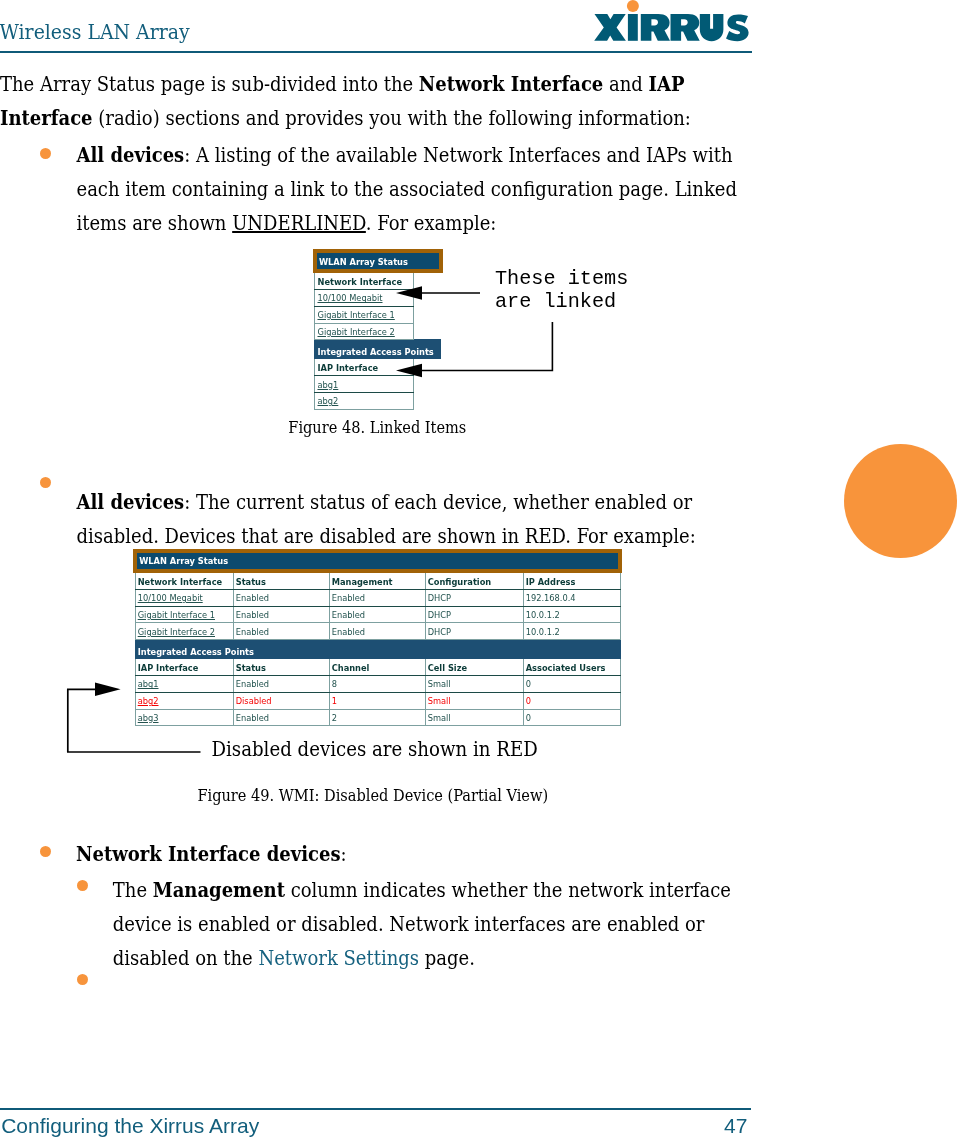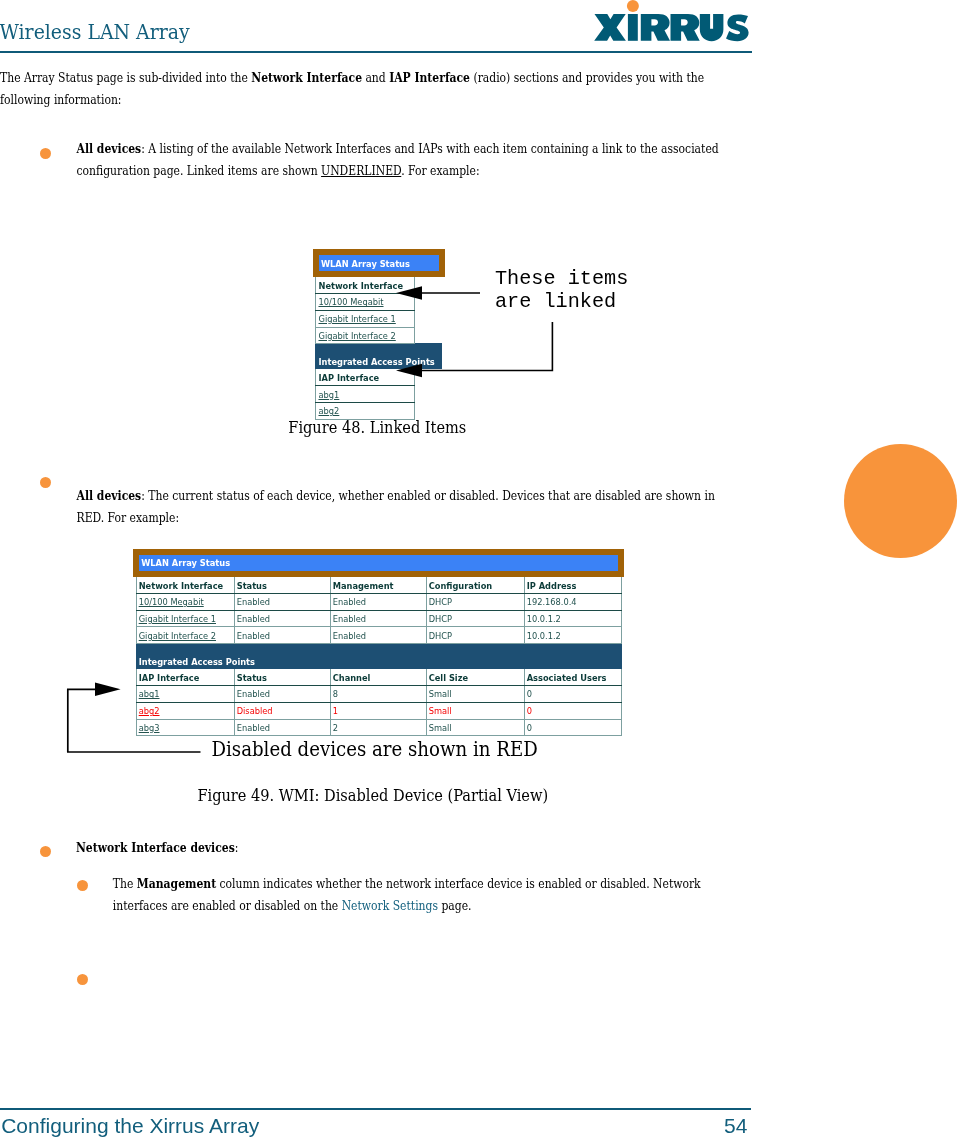--- a/index.html
+++ b/index.html
@@ -17,41 +17,41 @@
     position:absolute; left:-0.5px; top:21.5px;
     font-size:21px; line-height:21px; color:#125e7c; white-space:nowrap;
   }
   .hdr-rule {
     position:absolute; left:0px; top:50.6px; width:752px; height:2.4px;
     background:#0f5a78;
   }
   .logo { position:absolute; left:593.5px; top:1px; width:162px; height:46px; overflow:visible; }
 
   
-  .p { position:absolute; font-size:12px; line-height:22px; color:#000; }
+  .p { position:absolute; font-size:20px; line-height:34px; color:#000; }
   .p b { font-weight:bold; }
   .u { text-decoration:underline; }
   .lnk { color:#15617f; }
 
   .bullet1 { position:absolute; width:11px; height:11px; border-radius:50%; background:#f7943c; }
   .bullet2 { position:absolute; width:11px; height:11px; border-radius:50%; background:#f7943c; }
 
   
   .deco-circle {
     position:absolute; left:844px; top:444px; width:113px; height:114px;
     border-radius:50%; background:#f8943b;
   }
 
   
   .wmi { position:absolute; font-family:"DejaVu Sans",sans-serif; font-stretch:condensed;
          font-size:9.2px; border-collapse:collapse; table-layout:fixed; background:#fff; }
   .wmi td { border:1px solid #7da0a0; padding:1.2px 0 0 2.2px; height:14.6px; line-height:12px;
             vertical-align:middle; color:#23534f; white-space:nowrap; overflow:hidden; }
-  .wmi td.hd1 { background:#3b82f6; color:#ffffff; font-weight:bold; border:6px solid #a16207; height:15.3px; }
-  .wmi td.hd2 { background:#1d4f73; color:#ffffff; font-weight:bold; border:1px solid #1d4f73; height:8.2px; padding-top:12px; }
+  .wmi td.hd1 { background:#0c4a6e; color:#ffffff; font-weight:bold; border:4px solid #a16207; height:15.3px; }
+  .wmi td.hd2 { background:#1d4f73; color:#ffffff; font-weight:bold; border:1px solid #1d4f73; height:8.2px; padding-top:6px; }
   .wmi tr.colhdrow td { border-bottom:1px solid #1c4a46; color:#0b3b38; font-weight:bold; }
   .wmi tr.darkb td { border-bottom:1px solid #1c4a46; }
   .wmi td.colhd { font-weight:bold; color:#0b3b38; }
   .wmi td.lk { text-decoration:underline;margin-left:33px; }
   .wmi td.red { color:#f40000; }
   .wmi.fig48 td.pad { border:none; border-left:1px solid #7da0a0; background:#fff; }
 
   
   .cap { position:absolute; font-size:16.2px; line-height:16.2px; color:#000; white-space:nowrap; }
   .annot { position:absolute; font-size:20.2px; line-height:23.2px; color:#000; white-space:nowrap; }
@@ -238,15 +238,15 @@
   <div class="bullet1" style="left:40px; top:846px;"></div>
   <div class="p" style="left:76px; top:837px; width:664px;"><b>Network Interface devices</b><span>:</span></div>
 
   <div class="bullet2" style="left:77px; top:880.3px;"></div>
   <div class="p" style="left:112.8px; top:873px; width:628px;"><span>The </span><b>Management</b><span> column indicates whether the network interface device is enabled or disabled. Network interfaces are enabled or disabled on the </span><span class="lnk">Network Settings</span><span> page.</span></div>
 
   <div class="bullet2" style="left:77px; top:974.2px;"></div>
 
   <div class="footer-rule"></div>
   <div class="footer-left">Configuring the Xirrus Array</div>
-  <div class="footer-right">54</div>
+  <div class="footer-right">47</div>
 
 </div>
 
 </body></html>

